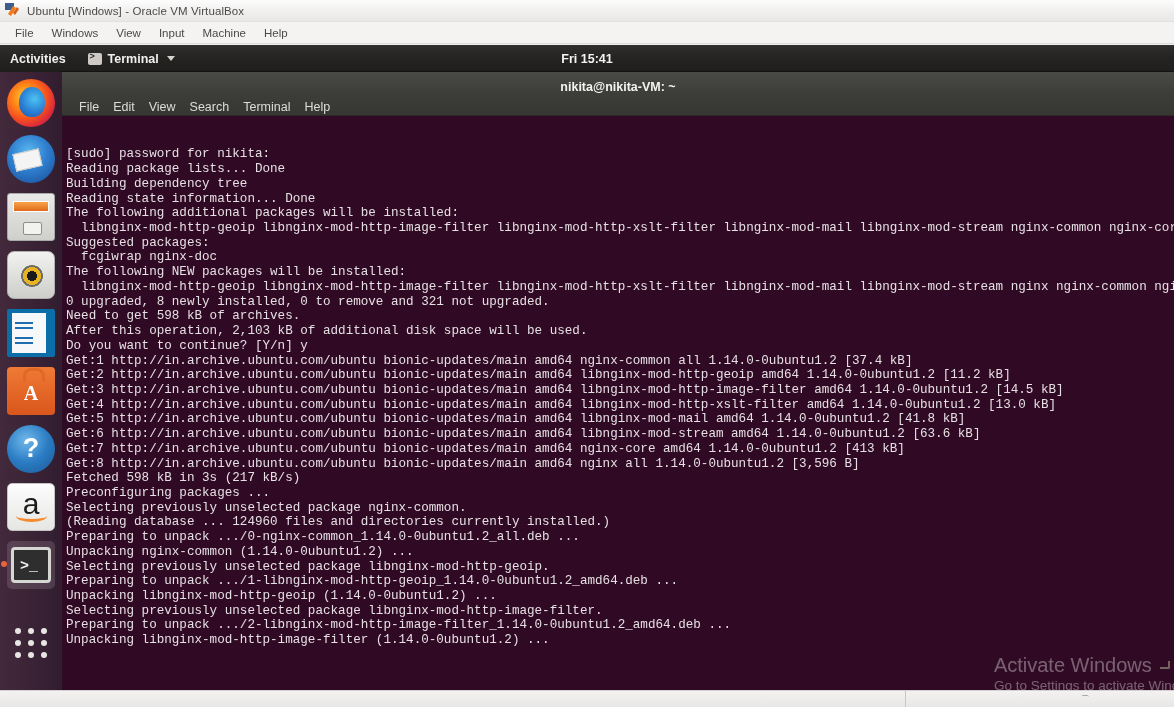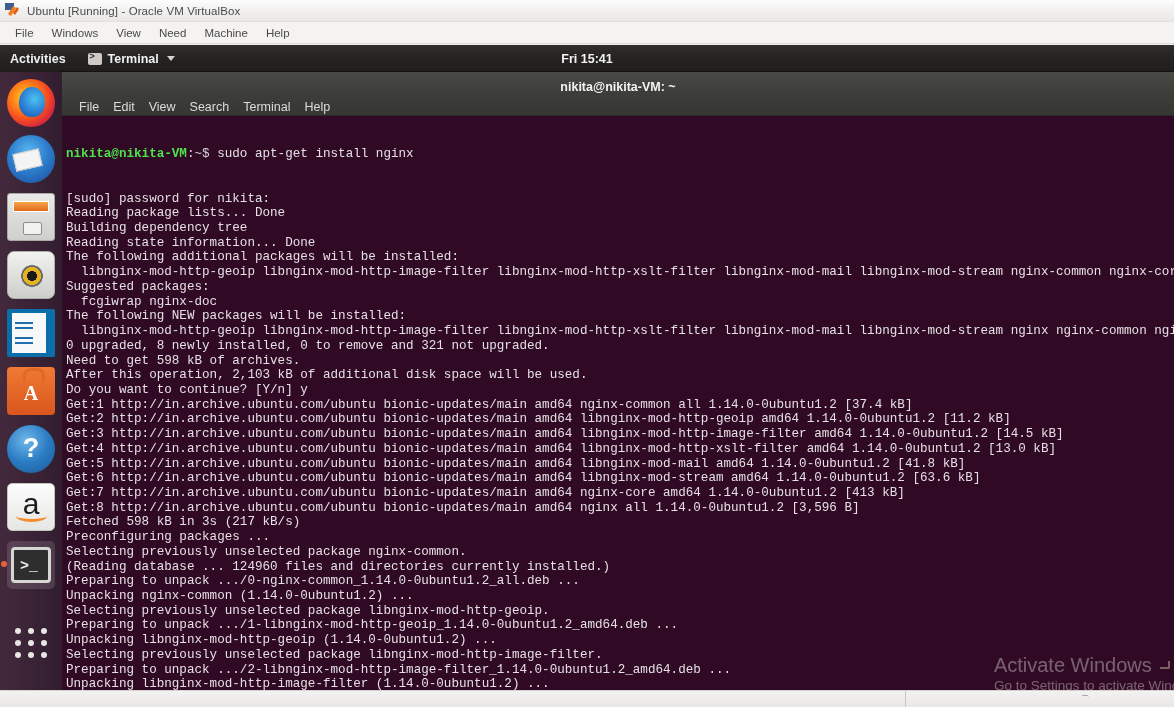--- a/index.html
+++ b/index.html
@@ -282,28 +282,28 @@
 <div id="vbox-window">
 
   <div id="vbox-titlebar">
     <span class="vb-icon">
       <svg width="15" height="15" viewBox="0 0 15 15" aria-hidden="true">
         <rect x="0" y="0" width="9" height="7" fill="#3d5d8f"></rect>
         <path d="M3 11 L8 3 L11 5 L6 13 Z" fill="#f07a1e"></path>
         <path d="M8 10 L12 4 L14 6 L10 12 Z" fill="#d95f14"></path>
       </svg>
     </span>
-    <span id="vbox-title-text">Ubuntu [Running] - Oracle VM VirtualBox</span>
+    <span id="vbox-title-text">Ubuntu [Windows] - Oracle VM VirtualBox</span>
   </div>
 
   <div id="vbox-menubar">
     <span class="mi">File</span>
     <span class="mi">Windows</span>
     <span class="mi">View</span>
-    <span class="mi">Need</span>
+    <span class="mi">Input</span>
     <span class="mi">Machine</span>
     <span class="mi">Help</span>
   </div>
 
   <div id="guest">
 
     <div id="gnome-topbar">
       <span class="activities">Activities</span>
       <span class="app-entry">
         <span class="term-mini"></span>
@@ -361,21 +361,20 @@
           <span class="tmi">File</span>
           <span class="tmi">Edit</span>
           <span class="tmi">View</span>
           <span class="tmi">Search</span>
           <span class="tmi">Terminal</span>
           <span class="tmi">Help</span>
         </div>
       </div>
 
       <div id="terminal-body">
-        <div class="ln"><span class="prompt">nikita@nikita-VM</span><span class="pathseg">:~$ </span><span>sudo apt-get install nginx</span></div>
         <div id="terminal-lines"><div class="ln">[sudo] password for nikita:</div><div class="ln">Reading package lists... Done</div><div class="ln">Building dependency tree</div><div class="ln">Reading state information... Done</div><div class="ln">The following additional packages will be installed:</div><div class="ln">  libnginx-mod-http-geoip libnginx-mod-http-image-filter libnginx-mod-http-xslt-filter libnginx-mod-mail libnginx-mod-stream nginx-common nginx-core</div><div class="ln">Suggested packages:</div><div class="ln">  fcgiwrap nginx-doc</div><div class="ln">The following NEW packages will be installed:</div><div class="ln">  libnginx-mod-http-geoip libnginx-mod-http-image-filter libnginx-mod-http-xslt-filter libnginx-mod-mail libnginx-mod-stream nginx nginx-common nginx-core</div><div class="ln">0 upgraded, 8 newly installed, 0 to remove and 321 not upgraded.</div><div class="ln">Need to get 598 kB of archives.</div><div class="ln">After this operation, 2,103 kB of additional disk space will be used.</div><div class="ln">Do you want to continue? [Y/n] y</div><div class="ln">Get:1 http://in.archive.ubuntu.com/ubuntu bionic-updates/main amd64 nginx-common all 1.14.0-0ubuntu1.2 [37.4 kB]</div><div class="ln">Get:2 http://in.archive.ubuntu.com/ubuntu bionic-updates/main amd64 libnginx-mod-http-geoip amd64 1.14.0-0ubuntu1.2 [11.2 kB]</div><div class="ln">Get:3 http://in.archive.ubuntu.com/ubuntu bionic-updates/main amd64 libnginx-mod-http-image-filter amd64 1.14.0-0ubuntu1.2 [14.5 kB]</div><div class="ln">Get:4 http://in.archive.ubuntu.com/ubuntu bionic-updates/main amd64 libnginx-mod-http-xslt-filter amd64 1.14.0-0ubuntu1.2 [13.0 kB]</div><div class="ln">Get:5 http://in.archive.ubuntu.com/ubuntu bionic-updates/main amd64 libnginx-mod-mail amd64 1.14.0-0ubuntu1.2 [41.8 kB]</div><div class="ln">Get:6 http://in.archive.ubuntu.com/ubuntu bionic-updates/main amd64 libnginx-mod-stream amd64 1.14.0-0ubuntu1.2 [63.6 kB]</div><div class="ln">Get:7 http://in.archive.ubuntu.com/ubuntu bionic-updates/main amd64 nginx-core amd64 1.14.0-0ubuntu1.2 [413 kB]</div><div class="ln">Get:8 http://in.archive.ubuntu.com/ubuntu bionic-updates/main amd64 nginx all 1.14.0-0ubuntu1.2 [3,596 B]</div><div class="ln">Fetched 598 kB in 3s (217 kB/s)</div><div class="ln">Preconfiguring packages ...</div><div class="ln">Selecting previously unselected package nginx-common.</div><div class="ln">(Reading database ... 124960 files and directories currently installed.)</div><div class="ln">Preparing to unpack .../0-nginx-common_1.14.0-0ubuntu1.2_all.deb ...</div><div class="ln">Unpacking nginx-common (1.14.0-0ubuntu1.2) ...</div><div class="ln">Selecting previously unselected package libnginx-mod-http-geoip.</div><div class="ln">Preparing to unpack .../1-libnginx-mod-http-geoip_1.14.0-0ubuntu1.2_amd64.deb ...</div><div class="ln">Unpacking libnginx-mod-http-geoip (1.14.0-0ubuntu1.2) ...</div><div class="ln">Selecting previously unselected package libnginx-mod-http-image-filter.</div><div class="ln">Preparing to unpack .../2-libnginx-mod-http-image-filter_1.14.0-0ubuntu1.2_amd64.deb ...</div><div class="ln">Unpacking libnginx-mod-http-image-filter (1.14.0-0ubuntu1.2) ...</div></div>
       </div>
 
       <div id="watermark">
         <div class="wm-main">Activate Windows</div>
         <div class="wm-sub">Go to Settings to activate Windows.</div>
       </div>
     </div>
 
     <div id="vbox-corner-grip"></div>

